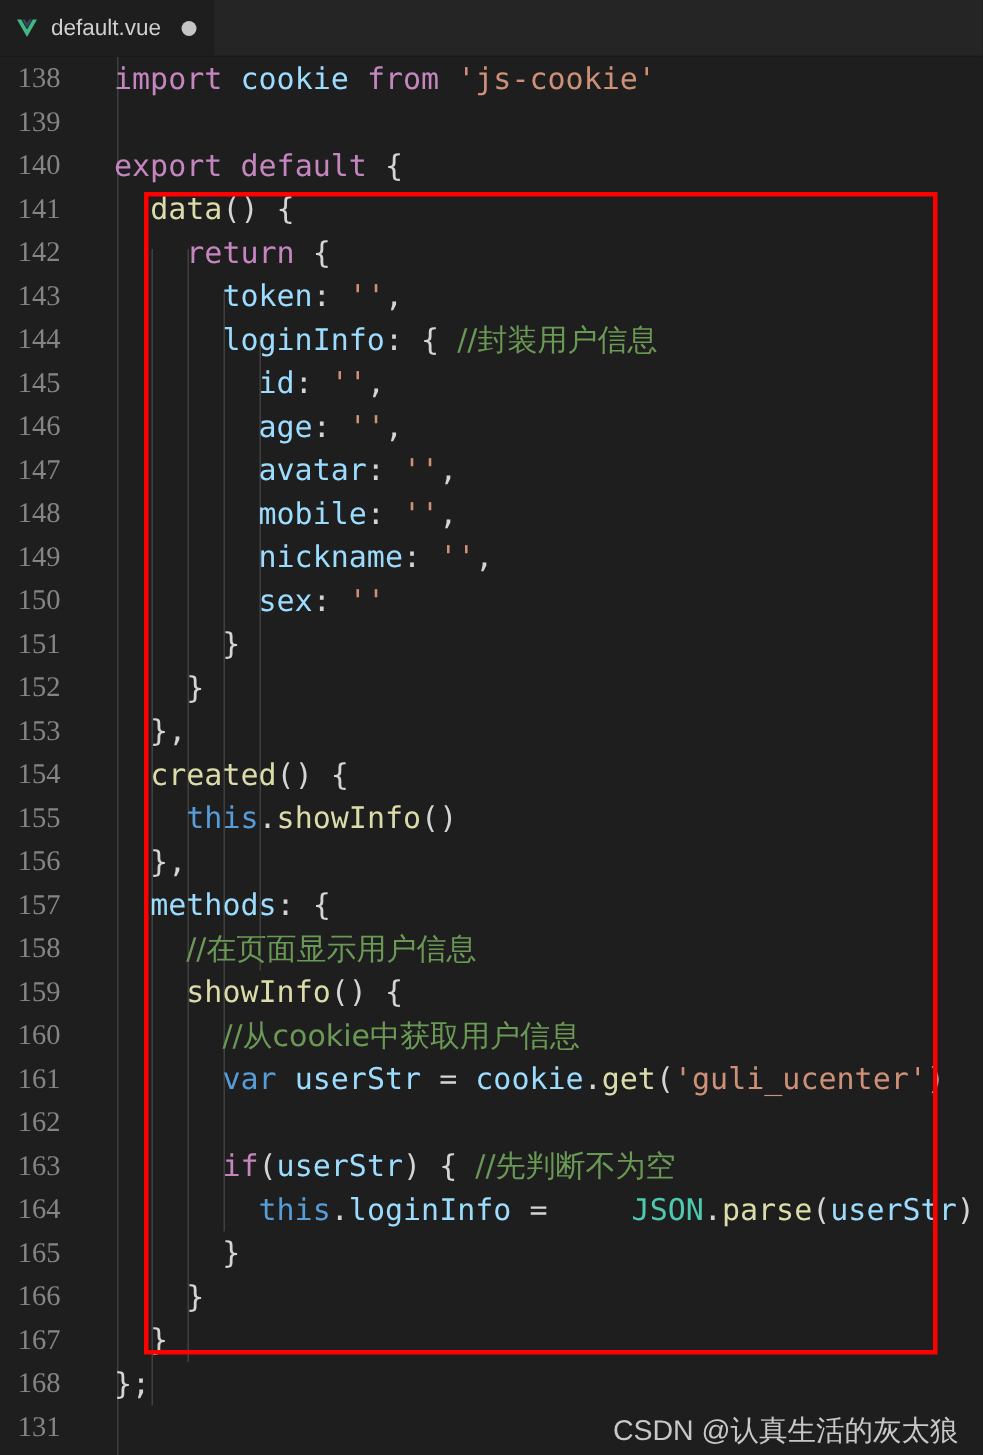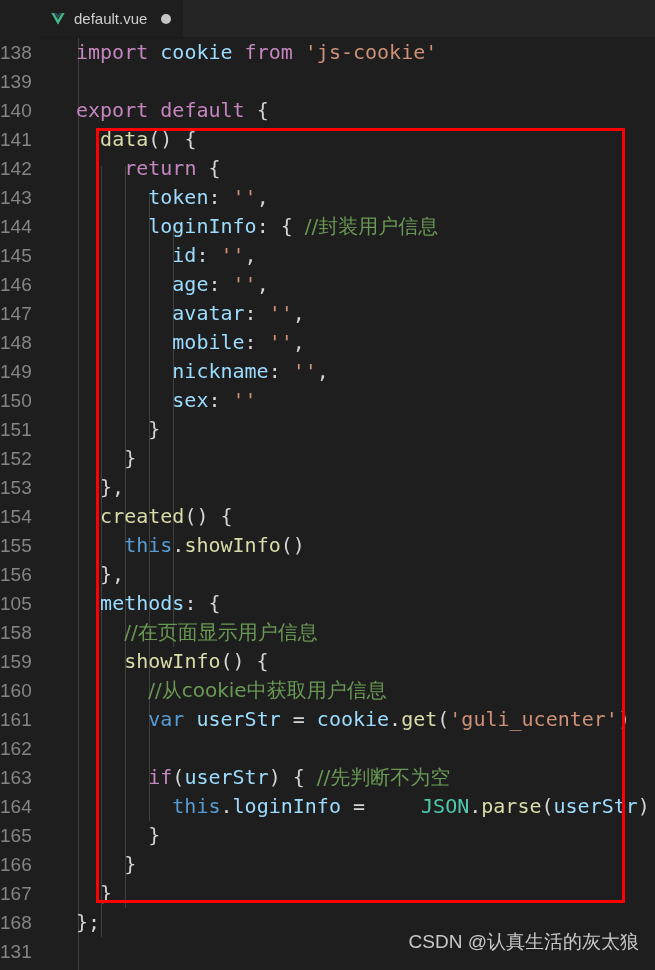--- a/index.html
+++ b/index.html
@@ -14,21 +14,20 @@
     font-family: "DejaVu Sans Mono", monospace;
   }
 
   
   #tabbar {
     height: 37px;
     background: #252526;
     display: flex;
     align-items: stretch;
     border-bottom: 1px solid #1a1a1a;
-    margin-left: 40px;
   }
   .tab {
     display: flex;
     align-items: center;
     gap: 8px;
     padding: 0 12px 0 10px;
     background: #1e1e1e;
     color: #cfcfcf;
     font-family: "Liberation Sans", sans-serif;
     font-size: 15px;
@@ -56,26 +55,26 @@
   .line {
     height: 29px;
     line-height: 29px;
     display: flex;
     align-items: center;
     white-space: pre;
   }
   .ln {
     width: 68px;
     flex: none;
-    text-align: left;
+    text-align: center;
     padding-right: 16px;
     box-sizing: border-box;
     color: #858585;
     font-size: 19px;
-    font-family: Liberation Sans, sans-serif;
+    font-family: Liberation Serif, serif;
   }
   .code {
     flex: 1;
     font-size: 20px;
     font-family: "DejaVu Sans Mono", monospace;
     color: #d4d4d4;
     letter-spacing: 0px;
     padding-left: 8px;
   }
 
@@ -110,21 +109,21 @@
     height: 775px;
     border: 3px solid #ff0000;
     box-sizing: border-box;
     pointer-events: none;
   }
 
   
   #watermark {
     position: absolute;
     right: 16px;
-    bottom: 16px;
+    bottom: 4px;
     color: #c8c8c8;
     font-family: "Liberation Sans", sans-serif;
     font-size: 19px;
     white-space: nowrap;
   }
 </style>
 </head>
 <body>
 
 <div id="tabbar">
@@ -162,21 +161,21 @@
       <div class="line"><div class="ln">147</div><div class="code"><span class="t-pun">        </span><span class="t-var">avatar</span><span class="t-pun">: </span><span class="t-str">''</span><span class="t-pun">,</span></div></div>
       <div class="line"><div class="ln">148</div><div class="code"><span class="t-pun">        </span><span class="t-var">mobile</span><span class="t-pun">: </span><span class="t-str">''</span><span class="t-pun">,</span></div></div>
       <div class="line"><div class="ln">149</div><div class="code"><span class="t-pun">        </span><span class="t-var">nickname</span><span class="t-pun">: </span><span class="t-str">''</span><span class="t-pun">,</span></div></div>
       <div class="line"><div class="ln">150</div><div class="code"><span class="t-pun">        </span><span class="t-var">sex</span><span class="t-pun">: </span><span class="t-str">''</span></div></div>
       <div class="line"><div class="ln">151</div><div class="code"><span class="t-pun">      }</span></div></div>
       <div class="line"><div class="ln">152</div><div class="code"><span class="t-pun">    }</span></div></div>
       <div class="line"><div class="ln">153</div><div class="code"><span class="t-pun">  },</span></div></div>
       <div class="line"><div class="ln">154</div><div class="code"><span class="t-pun">  </span><span class="t-fn">created</span><span class="t-pun">() {</span></div></div>
       <div class="line"><div class="ln">155</div><div class="code"><span class="t-pun">    </span><span class="t-blue">this</span><span class="t-pun">.</span><span class="t-fn">showInfo</span><span class="t-pun">()</span></div></div>
       <div class="line"><div class="ln">156</div><div class="code"><span class="t-pun">  },</span></div></div>
-      <div class="line"><div class="ln">105</div><div class="code"><span class="t-pun">  </span><span class="t-var">methods</span><span class="t-pun">: {</span></div></div>
+      <div class="line"><div class="ln">157</div><div class="code"><span class="t-pun">  </span><span class="t-var">methods</span><span class="t-pun">: {</span></div></div>
       <div class="line"><div class="ln">158</div><div class="code"><span class="t-pun">    </span><span class="t-cmt t-cn">//在页面显示用户信息</span></div></div>
       <div class="line"><div class="ln">159</div><div class="code"><span class="t-pun">    </span><span class="t-fn">showInfo</span><span class="t-pun">() {</span></div></div>
       <div class="line"><div class="ln">160</div><div class="code"><span class="t-pun">      </span><span class="t-cmt t-cn">//从cookie中获取用户信息</span></div></div>
       <div class="line"><div class="ln">161</div><div class="code"><span class="t-pun">      </span><span class="t-blue">var</span><span class="t-pun"> </span><span class="t-var">userStr</span><span class="t-pun"> = </span><span class="t-var">cookie</span><span class="t-pun">.</span><span class="t-fn">get</span><span class="t-pun">(</span><span class="t-str">'guli_ucenter'</span><span class="t-pun">)</span></div></div>
       <div class="line"><div class="ln">162</div><div class="code"><span class="t-pun">      </span></div></div>
       <div class="line"><div class="ln">163</div><div class="code"><span class="t-pun">      </span><span class="t-kw">if</span><span class="t-pun">(</span><span class="t-var">userStr</span><span class="t-pun">) { </span><span class="t-cmt t-cn">//先判断不为空</span></div></div>
       <div class="line"><div class="ln">164</div><div class="code"><span class="t-pun">        </span><span class="t-blue">this</span><span class="t-pun">.</span><span class="t-var">loginInfo</span><span class="t-pun"> = </span><span class="t-cls">JSON</span><span class="t-pun">.</span><span class="t-fn">parse</span><span class="t-pun">(</span><span class="t-var">userStr</span><span class="t-pun">)</span></div></div>
       <div class="line"><div class="ln">165</div><div class="code"><span class="t-pun">      }</span></div></div>
       <div class="line"><div class="ln">166</div><div class="code"><span class="t-pun">    }</span></div></div>
       <div class="line"><div class="ln">167</div><div class="code"><span class="t-pun">  }</span></div></div>

